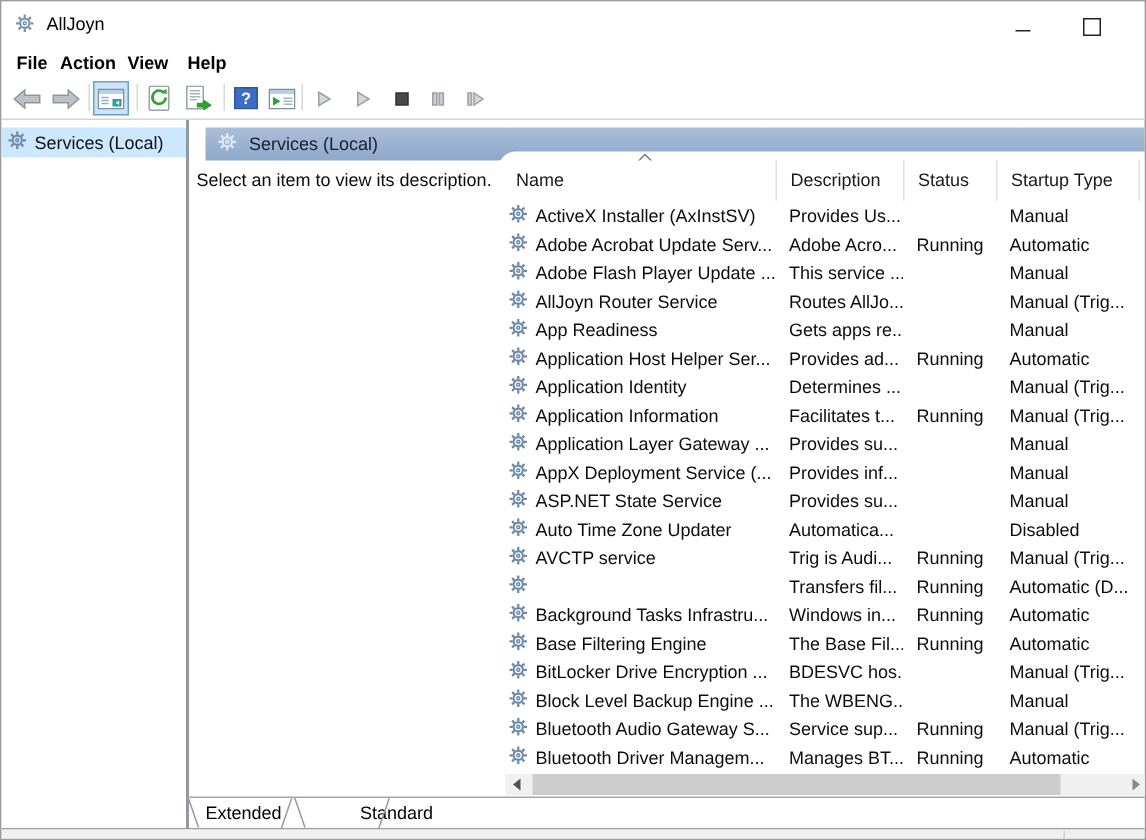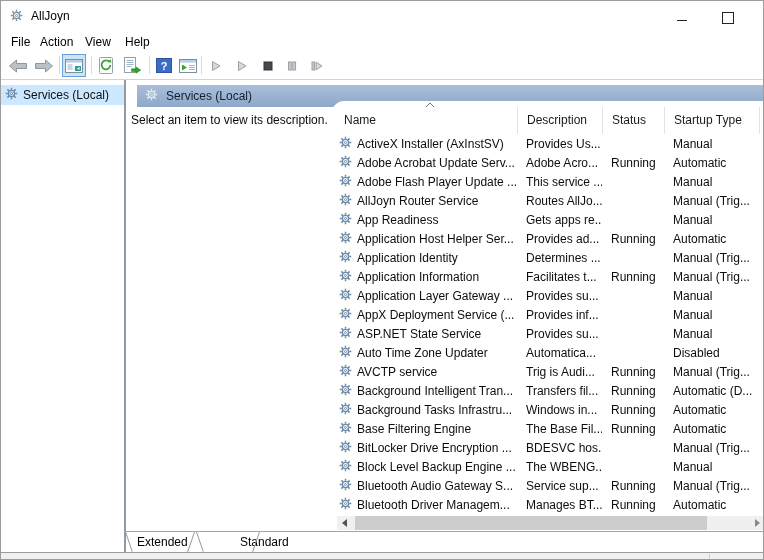--- a/index.html
+++ b/index.html
@@ -11,21 +11,21 @@
   .titlebar { position:absolute; left:0; top:0; right:0; height:30px; background:#fff; }
   .title-icon { position:absolute; left:9px; top:8px; }
   .title-text { position:absolute; left:30px; top:8px; font-size:12px; color:#000; }
   .btn-min { position:absolute; left:668px; top:0; width:30px; height:30px; cursor:default; }
   .btn-min::after { content:""; position:absolute; left:8px; top:19px; width:10px; border-top:1px solid #222; }
   .btn-max { position:absolute; left:712px; top:0; width:30px; height:30px; }
   .btn-max::after { content:""; position:absolute; left:9px; top:11px; width:10px; height:10px; border:1px solid #222; }
 
   
   .menubar { position:absolute; left:0; top:30px; right:0; height:20px; background:#fff; }
-  .menu-item { position:absolute; top:3px; font-size:12px; color:#000; padding:1px 3px; cursor:default; }
+  .menu-item { position:absolute; top:3px; font-size:12px; color:#000; padding:1px 3px; cursor:default;font-weight:bold; }
   .m-file { left:7px; } .m-action { left:36px; } .m-view { left:81px; } .m-help { left:121px; }
 
   
   .toolbar { position:absolute; left:0; top:50px; right:0; height:29px; background:#fff; border-bottom:1px solid #d4d4d4; }
   .tb { position:absolute; top:3px; width:24px; height:23px; display:flex; align-items:center; justify-content:center; border:1px solid transparent; }
   .tb.active { background:#cde4f7; border:1px solid #66a1da; }
   .tb-sep { position:absolute; top:5px; width:1px; height:18px; background:#d8d8d8; }
 
   
   .left-pane { position:absolute; left:0; top:79px; width:123px; height:472px; background:#fff; }
@@ -418,21 +418,20 @@
   </div>
         <div class="svc-row">
     <span class="cell c-name">
             <span class="row-gear"><svg class="gear" width="13" height="13" viewBox="0 0 13 13">
     <g fill="none" stroke="#6d89a8">
       <circle cx="6.5" cy="6.5" r="3.1" stroke-width="1.4"></circle>
       <circle cx="6.5" cy="6.5" r="1.0" stroke-width="1"></circle>
       <path stroke-width="1.5" d="M6.5 .7v2.1 M6.5 10.2v2.1 M.7 6.5h2.1 M10.2 6.5h2.1 M2.4 2.4l1.5 1.5 M9.1 9.1l1.5 1.5 M10.6 2.4L9.1 3.9 M3.9 9.1l-1.5 1.5"></path>
     </g>
   </svg></span>
-            <span>Background Intelligent Tran...</span>
           </span>
     <span class="cell c-desc">Transfers fil...</span>
     <span class="cell c-stat">Running</span>
     <span class="cell c-start">Automatic (D...</span>
   </div>
         <div class="svc-row">
     <span class="cell c-name">
             <span class="row-gear"><svg class="gear" width="13" height="13" viewBox="0 0 13 13">
     <g fill="none" stroke="#6d89a8">
       <circle cx="6.5" cy="6.5" r="3.1" stroke-width="1.4"></circle>

